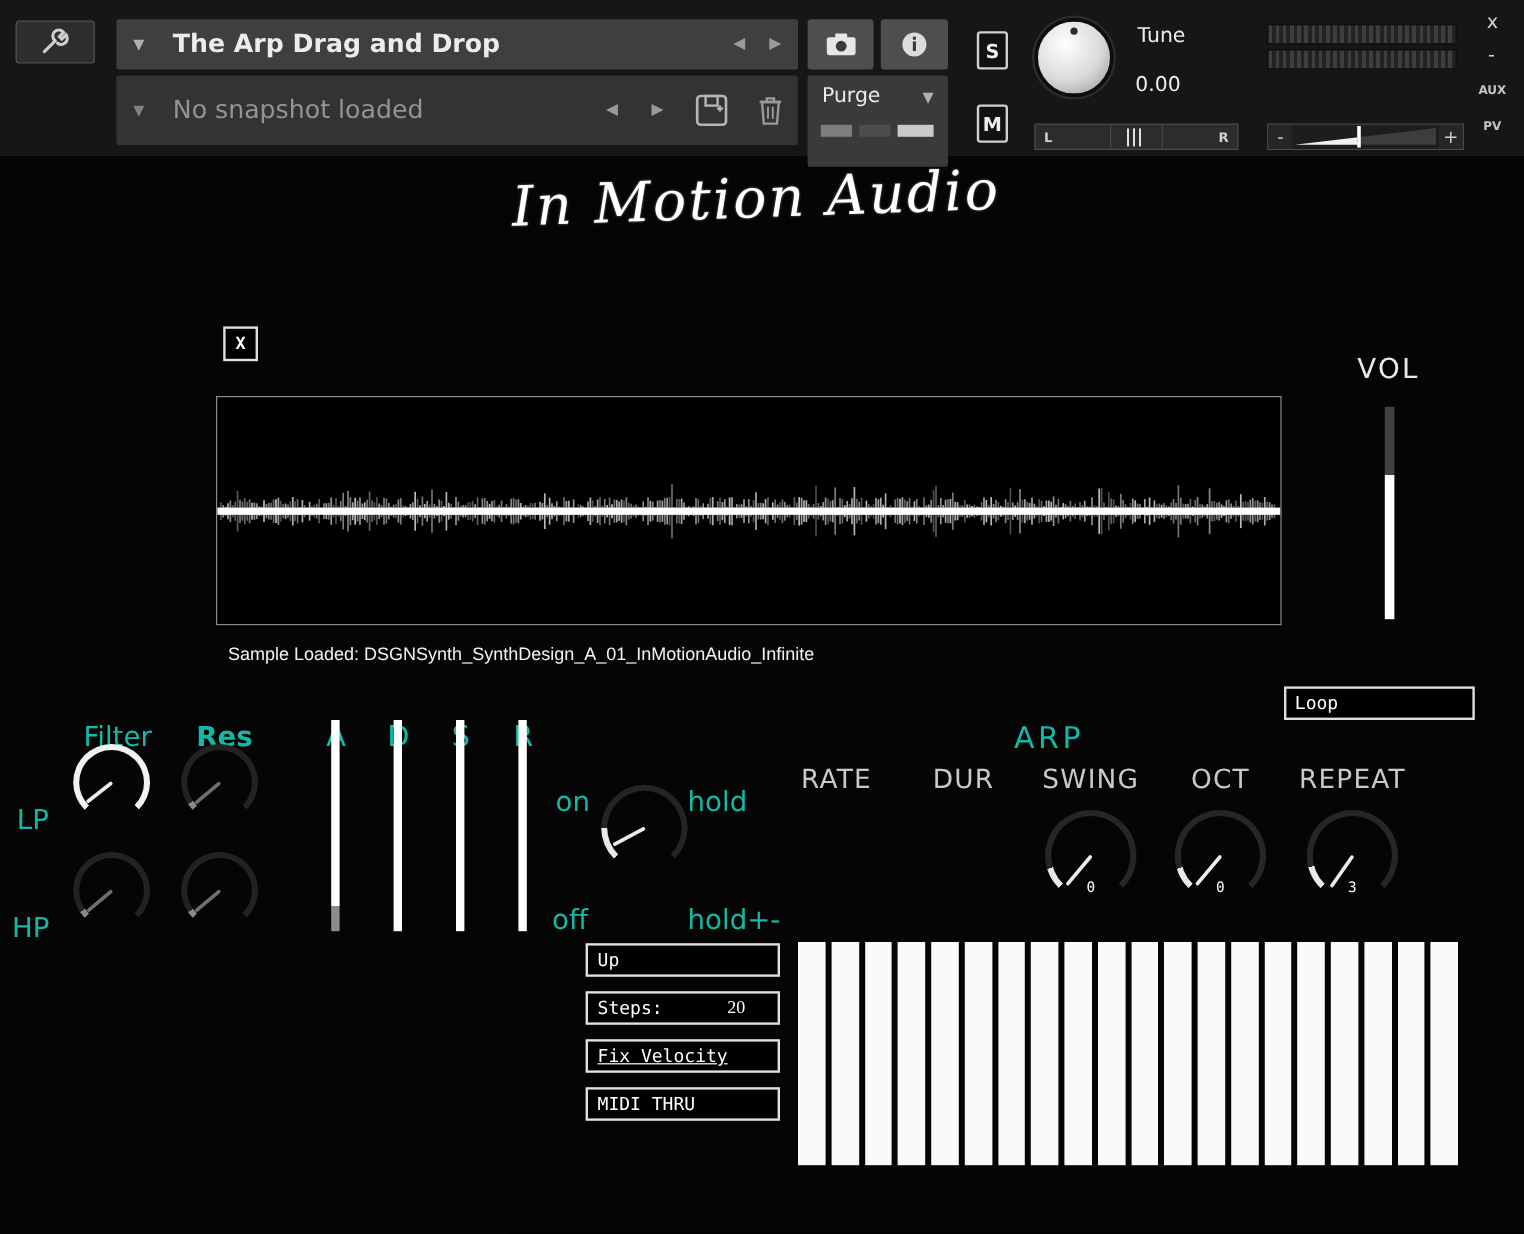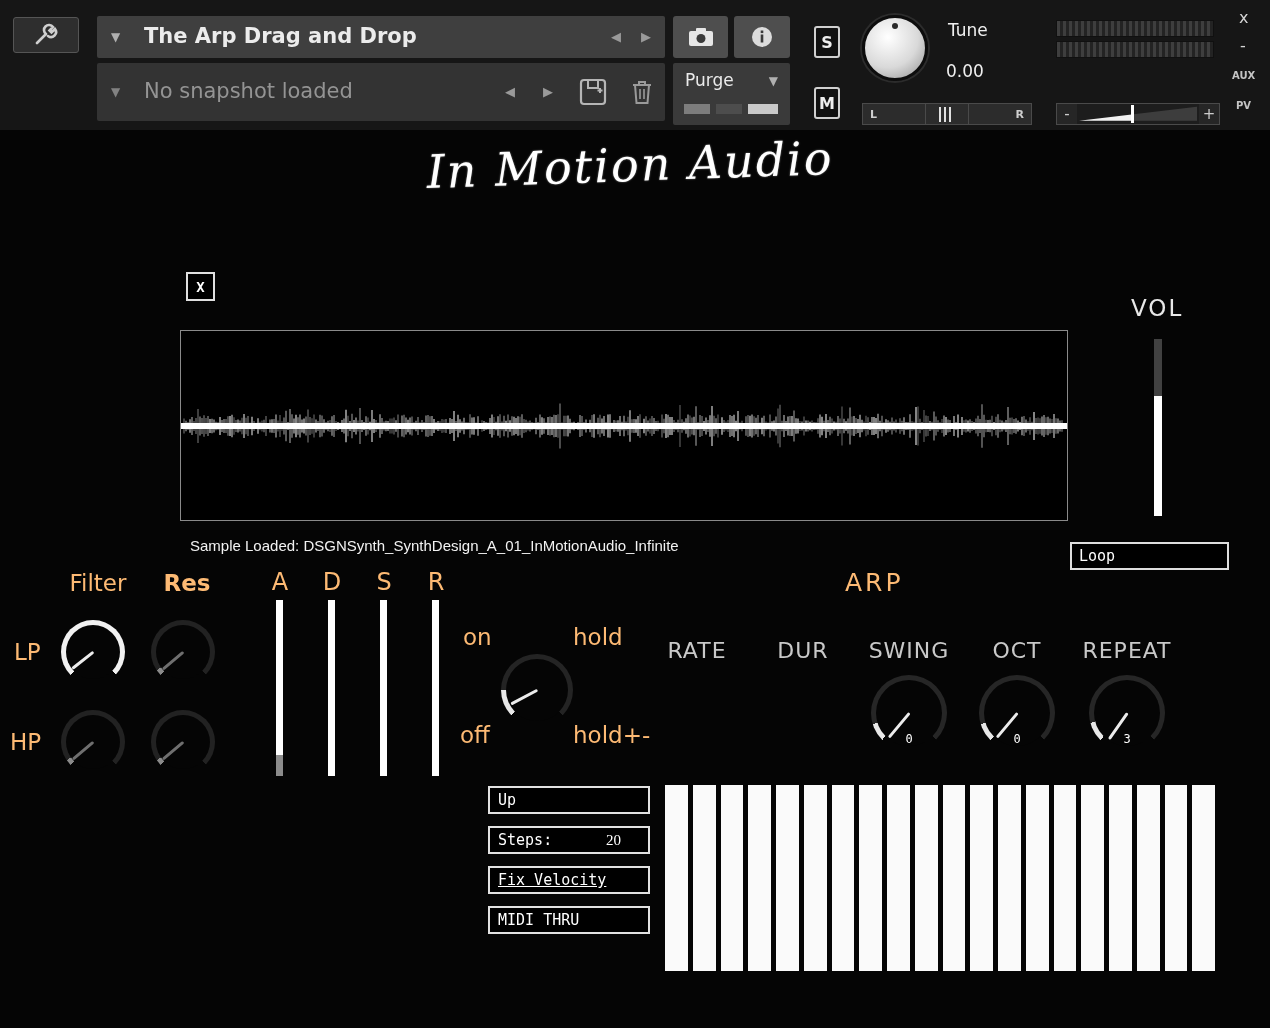--- a/index.html
+++ b/index.html
@@ -14,21 +14,21 @@
   #header-strip { position:absolute; left:0; top:0; width:1270px; height:130px; background:#161616; }
   .hdr-btn { position:absolute; background:#2e2e2e; border:1px solid #555; border-radius:3px;
              display:flex; align-items:center; justify-content:center; }
   #title-bar { position:absolute; left:97px; top:16px; width:568px; height:42px; background:#3f3f3f; border-radius:2px; }
   #snapshot-bar { position:absolute; left:97px; top:63px; width:568px; height:58px; background:#333333; border-radius:2px; }
   .tri { font-size:12px; color:#b0b0b0; }
   .nav-arrow { font-size:13px; color:#9a9a9a; cursor:default; }
   #instr-title { position:absolute; left:47px; top:8px; font-size:21px; font-weight:bold; color:#ececec; }
   #snapshot-label { position:absolute; left:47px; top:16px; font-size:21px; color:#949494; }
   .sq-btn { position:absolute; background:#4e4e4e; border-radius:3px; display:flex; align-items:center; justify-content:center; }
-  #purge-panel { position:absolute; left:673px; top:63px; width:117px; height:62px; background:#3a3a3a; border-radius:2px; }
+  #purge-panel { position:absolute; left:673px; top:63px; width:117px; height:76px; background:#3a3a3a; border-radius:2px; }
   .mem-bar { position:absolute; top:41px; height:10px; }
   .sm-btn { position:absolute; width:26px; height:32px; background:#111; border:2px solid #d0d0d0; border-radius:3px;
             color:#eee; font-weight:bold; font-size:16px; display:flex; align-items:center; justify-content:center; }
   #tune-knob { position:absolute; left:862px; top:15px; width:66px; height:66px; border-radius:50%;
                background: radial-gradient(circle at 38% 32%, #ffffff, #d9d9d9 55%, #8f8f8f);
                border:3px solid #0d0d0d; box-shadow:0 0 0 2px #2c2c2c; }
   #tune-dot { position:absolute; left:50%; top:5px; width:6px; height:6px; margin-left:-3px; border-radius:50%; background:#2a2a2a; }
   .meter { position:absolute; left:1056px; width:158px; height:17px; border:1px solid #101010;
            background: repeating-linear-gradient(90deg,#3e3e3e 0 3px,#232323 3px 6px); }
   #pan-bar { position:absolute; left:862px; top:103px; width:170px; height:22px; background:#2c2c2c; border:1px solid #4a4a4a; }
@@ -48,25 +48,25 @@
           letter-spacing:2px; transform:rotate(-2deg); text-shadow:0 0 2px rgba(255,255,255,.5); }
   
   #clear-x { position:absolute; left:186px; top:272px; width:29px; height:29px; background:#000;
              border:2px solid #e0e0e0; color:#fff; font-weight:bold; font-size:14px;
              display:flex; align-items:center; justify-content:center; font-family:"DejaVu Sans Mono",monospace; }
   #wave-panel { position:absolute; left:180px; top:330px; width:888px; height:191px; background:#000; border:1px solid #8a8a8a; }
   #sample-status { position:absolute; left:190px; top:537px; font-family:Liberation Sans, sans-serif; font-size:15px; color:#f2f2f2; }
   #vol-label { position:absolute; left:1131px; top:295px; font-size:23px; letter-spacing:2px; color:#e8e8e8; }
   #vvol-slider { position:absolute; left:1154px; top:339px; width:8px; height:177px;
                  background: linear-gradient(180deg,#414141 0 32%, #ffffff 32%); }
-  #loop-box { position:absolute; left:1070px; top:542px; width:159px; height:28px; background:#000;
+  #loop-box { position:absolute; left:1070px; top:572px; width:159px; height:28px; background:#000;
               border:2px solid #dedede; color:#fff; font-family:"DejaVu Sans Mono",monospace; font-size:15px;
               line-height:24px; padding-left:7px; }
   
-  .sec-lbl { position:absolute; color:#fdba74; font-size:23px; }
+  .sec-lbl { position:absolute; color:#14b8a6; font-size:23px;margin-top:32px; }
   .knob-lbl { position:absolute; color:#c9c9c9; font-size:22px; text-align:center; width:120px; letter-spacing:1px; }
   
   .knob { position:absolute; border-radius:50%; }
   .knob .ring { position:absolute; inset:0; border-radius:50%;
     background: conic-gradient(from 225deg, var(--lit,#f0f0f0) 0deg var(--arc,270deg),
                 var(--rest,#242424) var(--arc,270deg) 270deg, transparent 270deg 360deg); }
   .knob .hole { position:absolute; inset:5px; border-radius:50%; background:#050505; }
   .knob .ptr { position:absolute; left:calc(50% - 1.5px); top:50%; width:3px; height:42%;
                background:var(--ptrc,#ececec); transform-origin:50% 0; transform:rotate(var(--ptr,45deg)); border-radius:2px; }
   .knob .kval { position:absolute; left:0; right:0; bottom:5px; text-align:center;

